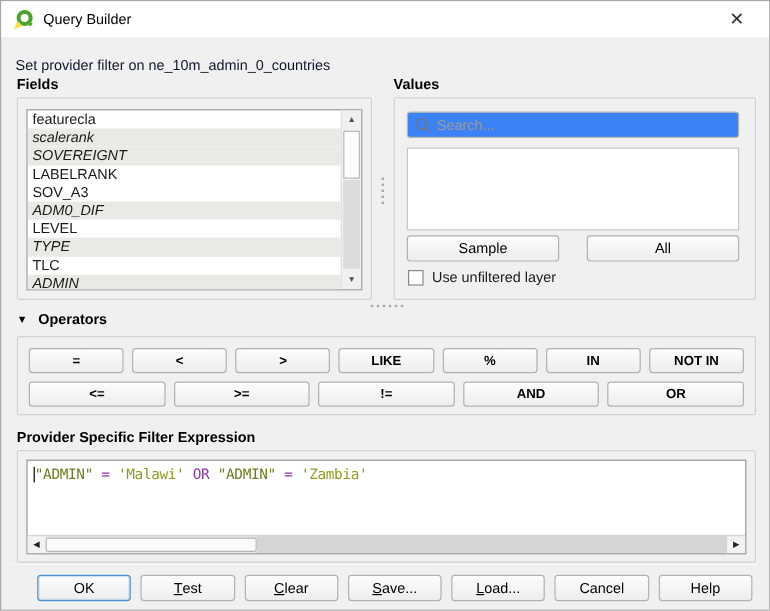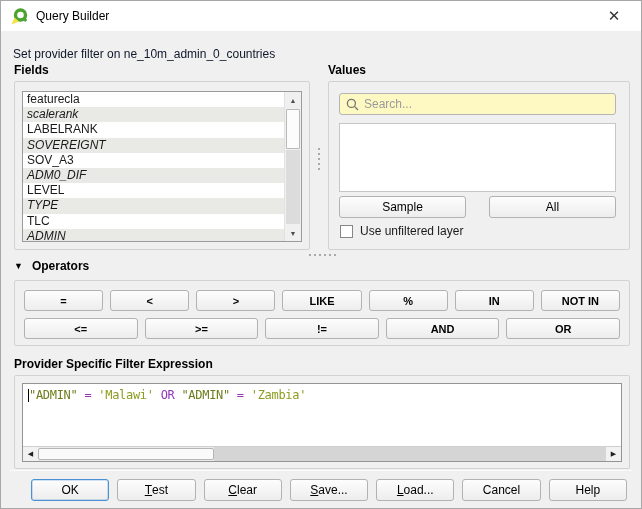--- a/index.html
+++ b/index.html
@@ -51,21 +51,21 @@
   .sb-track { position:absolute; left:1px; top:58px; bottom:17px; width:14px; background:#dcdcdc; }
 
   
   .vsplit { position:absolute; left:316px; top:147px; width:4px; display:flex; flex-direction:column; gap:3px; align-items:center; }
   .vsplit i, .hsplit i { width:2px; height:2px; background:#a9a9a9; display:block; }
   .hsplit { position:absolute; left:308px; top:253px; display:flex; gap:3px; }
 
   
   .search-box {
     position:absolute; left:10px; top:11px; right:13px; height:22px;
-    border:1px solid #b5b5b5; border-radius:3px; background:#fef9c3;
+    border:1px solid #b5b5b5; border-radius:3px; background:#3b82f6;
     display:flex; align-items:center; padding:0 6px; gap:5px;
   }
   .search-box input {
     flex:1; border:none; outline:none; background:transparent; font-family:"Liberation Sans",sans-serif;
     font-size:12px; color:#333;
   }
   .search-box input::placeholder { color:#9a9a9a; }
   .values-empty-list {
     position:absolute; left:10px; top:41px; right:13px; height:69px;
     border:1px solid #c6c6c6; background:#fff;
@@ -134,22 +134,22 @@
   <div class="subtitle">Set provider filter on ne_10m_admin_0_countries</div>
 
   <div class="section-label fields-label">Fields</div>
   <div class="section-label values-label">Values</div>
 
   <div class="frame fields-frame">
     <div class="fields-list">
       <div class="fields-rows" id="fields-rows">
           <div class="field-row">featurecla</div>
           <div class="field-row alt">scalerank</div>
+          <div class="field-row alt">SOVEREIGNT</div>
           <div class="field-row">LABELRANK</div>
-          <div class="field-row alt">SOVEREIGNT</div>
           <div class="field-row">SOV_A3</div>
           <div class="field-row alt">ADM0_DIF</div>
           <div class="field-row">LEVEL</div>
           <div class="field-row alt">TYPE</div>
           <div class="field-row">TLC</div>
           <div class="field-row alt">ADMIN</div>
         </div>
       <div class="vscrollbar">
         <div class="sb-btn sb-up">▲</div>
         <div class="sb-thumb"></div>

